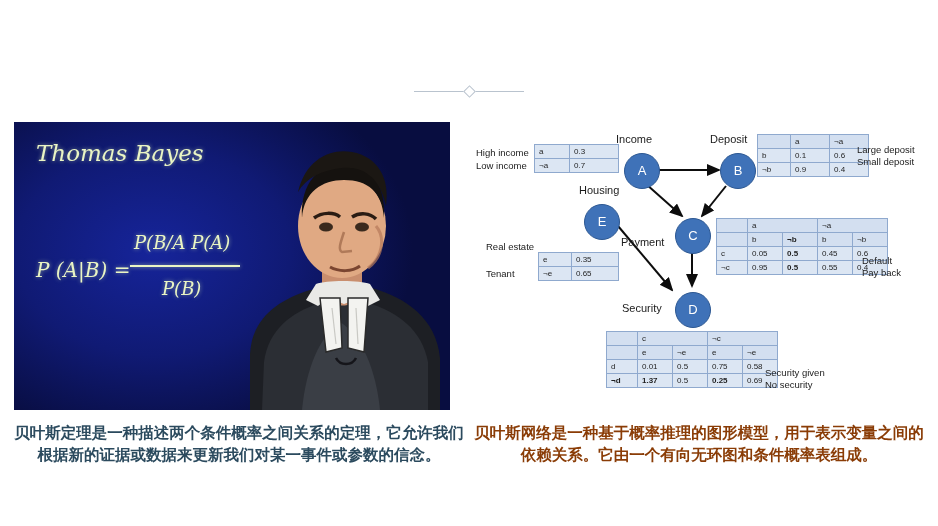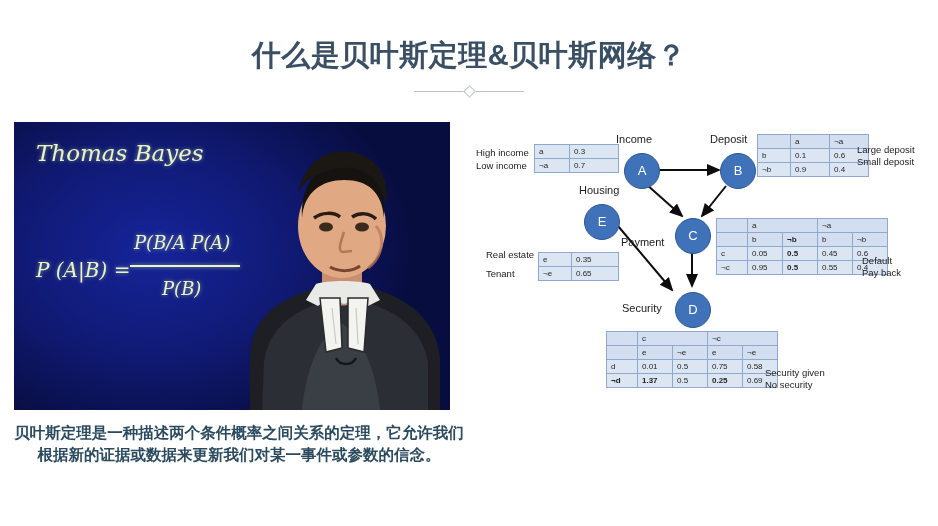--- a/index.html
+++ b/index.html
@@ -88,21 +88,20 @@
     line-height:22px;
   }
   .cap-left{left:10px;top:422px;width:458px;color:#2b4a5e;}
   .cap-right{left:470px;top:422px;width:458px;color:#8a3c06;}
 </style>
 </head>
 <body>
 
 <div class="slide">
 
-  <div class="title">什么是贝叶斯定理&amp;贝叶斯网络？</div>
   <div class="divider">
     <div class="bar"></div>
     <div class="dot"></div>
   </div>
 
   <div class="photo">
     <div class="portrait">
       <svg width="210" height="288" viewBox="0 0 210 288">
 
         <path d="M10 288 L10 232 C12 196 38 178 70 168 L132 166 C166 176 196 196 200 236 L200 288 Z" fill="#1d1f24"></path>
@@ -204,21 +203,21 @@
       <tr>
         <td>¬b</td>
         <td>0.9</td>
         <td>0.4</td>
       </tr>
     </tbody>
       </table>
     <div class="slabel" style="left:391px;top:22px;">Large deposit</div>
     <div class="slabel" style="left:391px;top:34px;">Small deposit</div>
 
-    <div class="slabel" style="left:20px;top:127px;">Real estate</div>
+    <div class="slabel" style="left:20px;top:119px;">Real estate</div>
     <div class="slabel" style="left:20px;top:146px;">Tenant</div>
     <table class="cpt" style="left:72px;top:130px;">
       <tbody>
           <tr>
         <td style="width:24px">e</td>
         <td style="width:38px">0.35</td>
       </tr>
       <tr>
         <td>¬e</td>
         <td>0.65</td>
@@ -287,14 +286,15 @@
         <td class="b">0.25</td>
         <td>0.69</td>
       </tr>
     </tbody>
       </table>
     <div class="slabel" style="left:299px;top:245px;">Security given</div>
     <div class="slabel" style="left:299px;top:257px;">No security</div>
   </div>
 
   <div class="cap cap-left">贝叶斯定理是一种描述两个条件概率之间关系的定理，它允许我们根据新的证据或数据来更新我们对某一事件或参数的信念。</div>
+  <div class="cap cap-right">贝叶斯网络是一种基于概率推理的图形模型，用于表示变量之间的依赖关系。它由一个有向无环图和条件概率表组成。</div>
 
 </div>
 
 </body></html>

